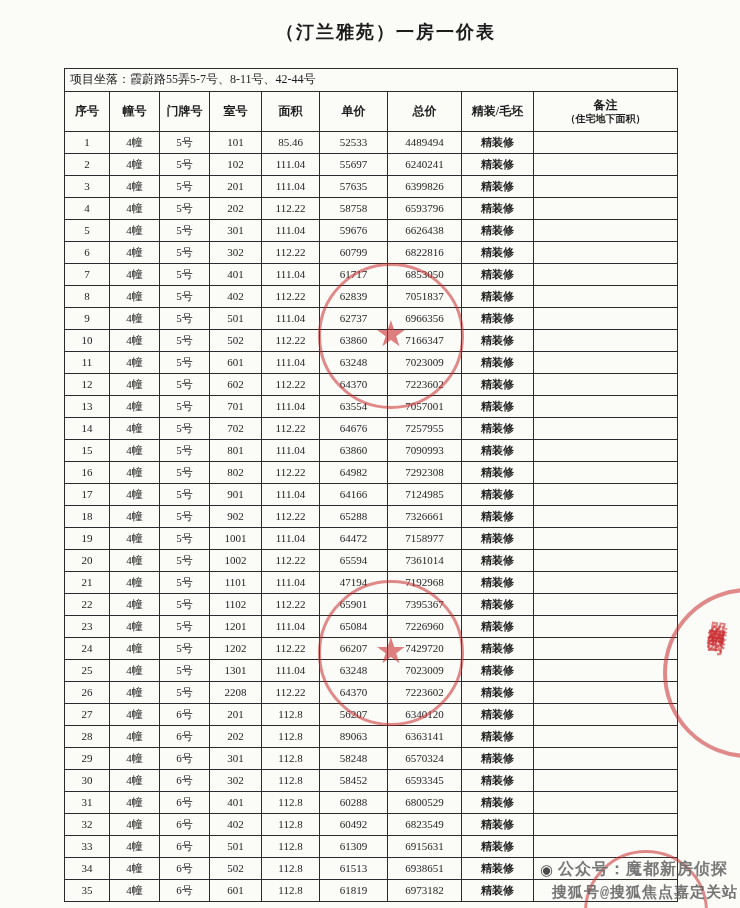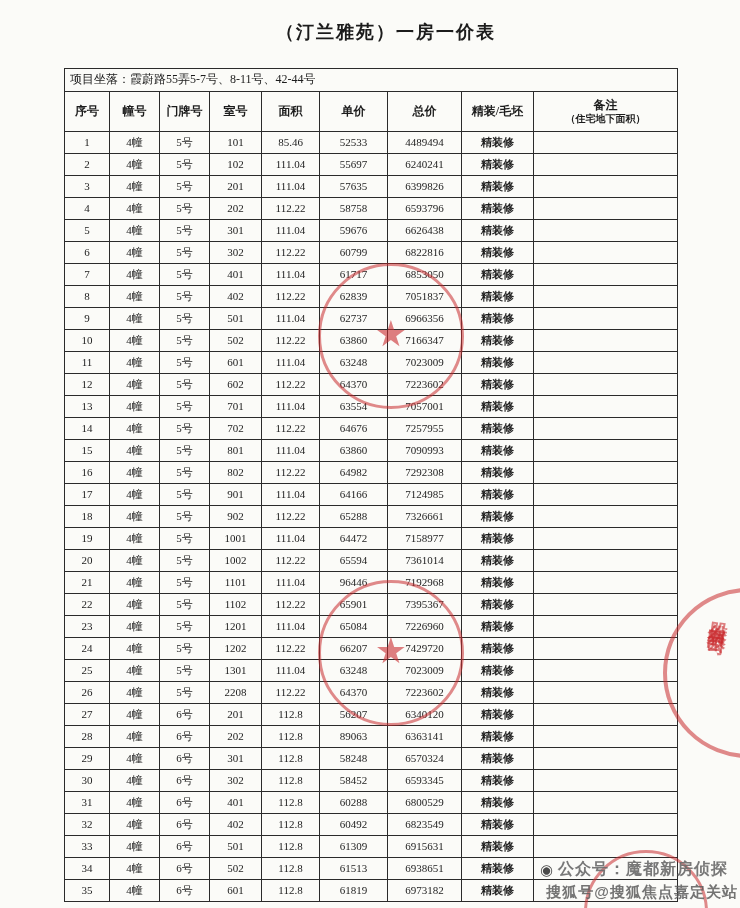--- a/index.html
+++ b/index.html
@@ -64,21 +64,21 @@
     font-size:16px; font-weight:bold; letter-spacing:1px;
     color:rgba(108,108,108,0.92);
     font-family:"Liberation Sans","DejaVu Sans",sans-serif;
     display:flex; align-items:center; gap:4px;
   }
   .wm1 .wm-icon { color:#4a4a4a; font-size:15px; }
   .wm2 {
     position:absolute; top:883px; right:2px;
     font-size:15px; font-weight:bold; letter-spacing:1px;
     color:rgba(92,92,92,0.85);
-    font-family:Liberation Sans, sans-serif;
+    font-family:Liberation Mono, monospace;
   }
 </style>
 </head>
 <body>
 
 <div class="title">（汀兰雅苑）一房一价表</div>
 
 <table class="price">
   <colgroup>
     <col style="width:45px">
@@ -330,21 +330,21 @@
         <td>7361014</td>
         <td>精装修</td>
         <td></td>
       </tr>
       <tr>
         <td>21</td>
         <td>4幢</td>
         <td>5号</td>
         <td>1101</td>
         <td>111.04</td>
-        <td>96446</td>
+        <td>47194</td>
         <td>7192968</td>
         <td>精装修</td>
         <td></td>
       </tr>
       <tr>
         <td>22</td>
         <td>4幢</td>
         <td>5号</td>
         <td>1102</td>
         <td>112.22</td>

